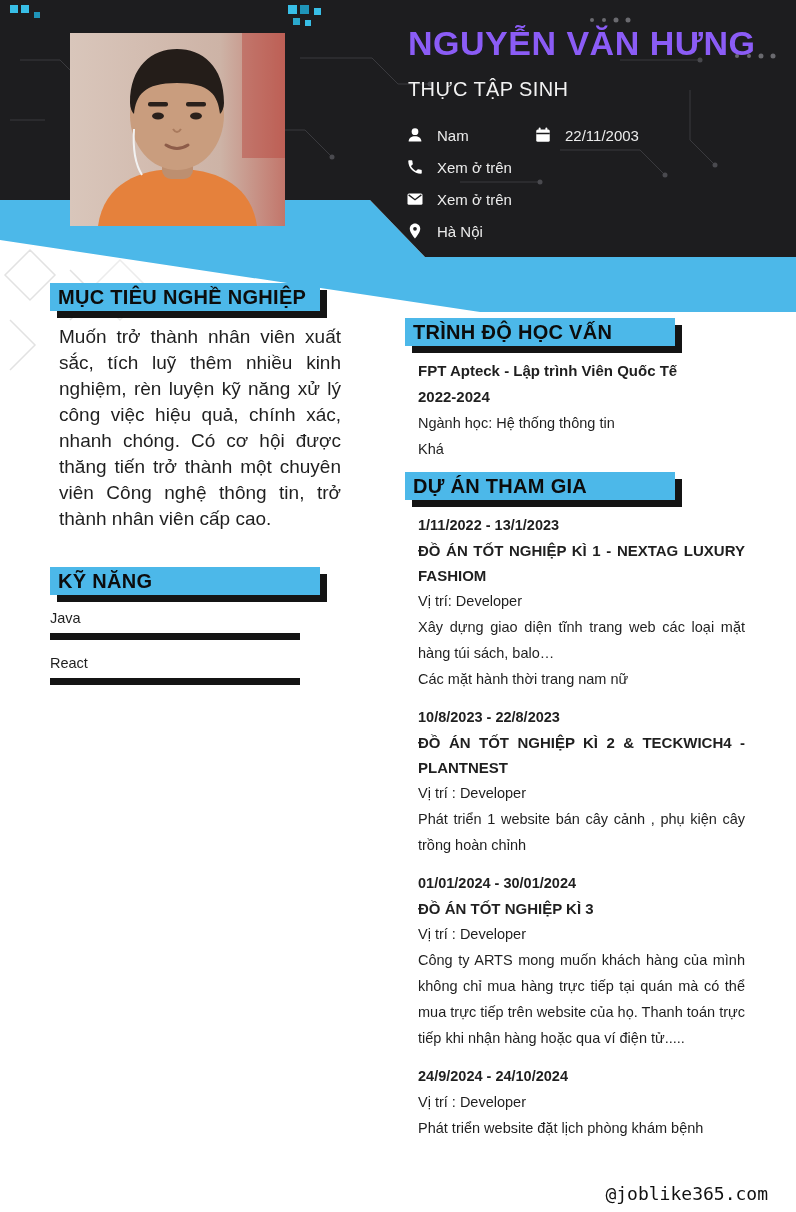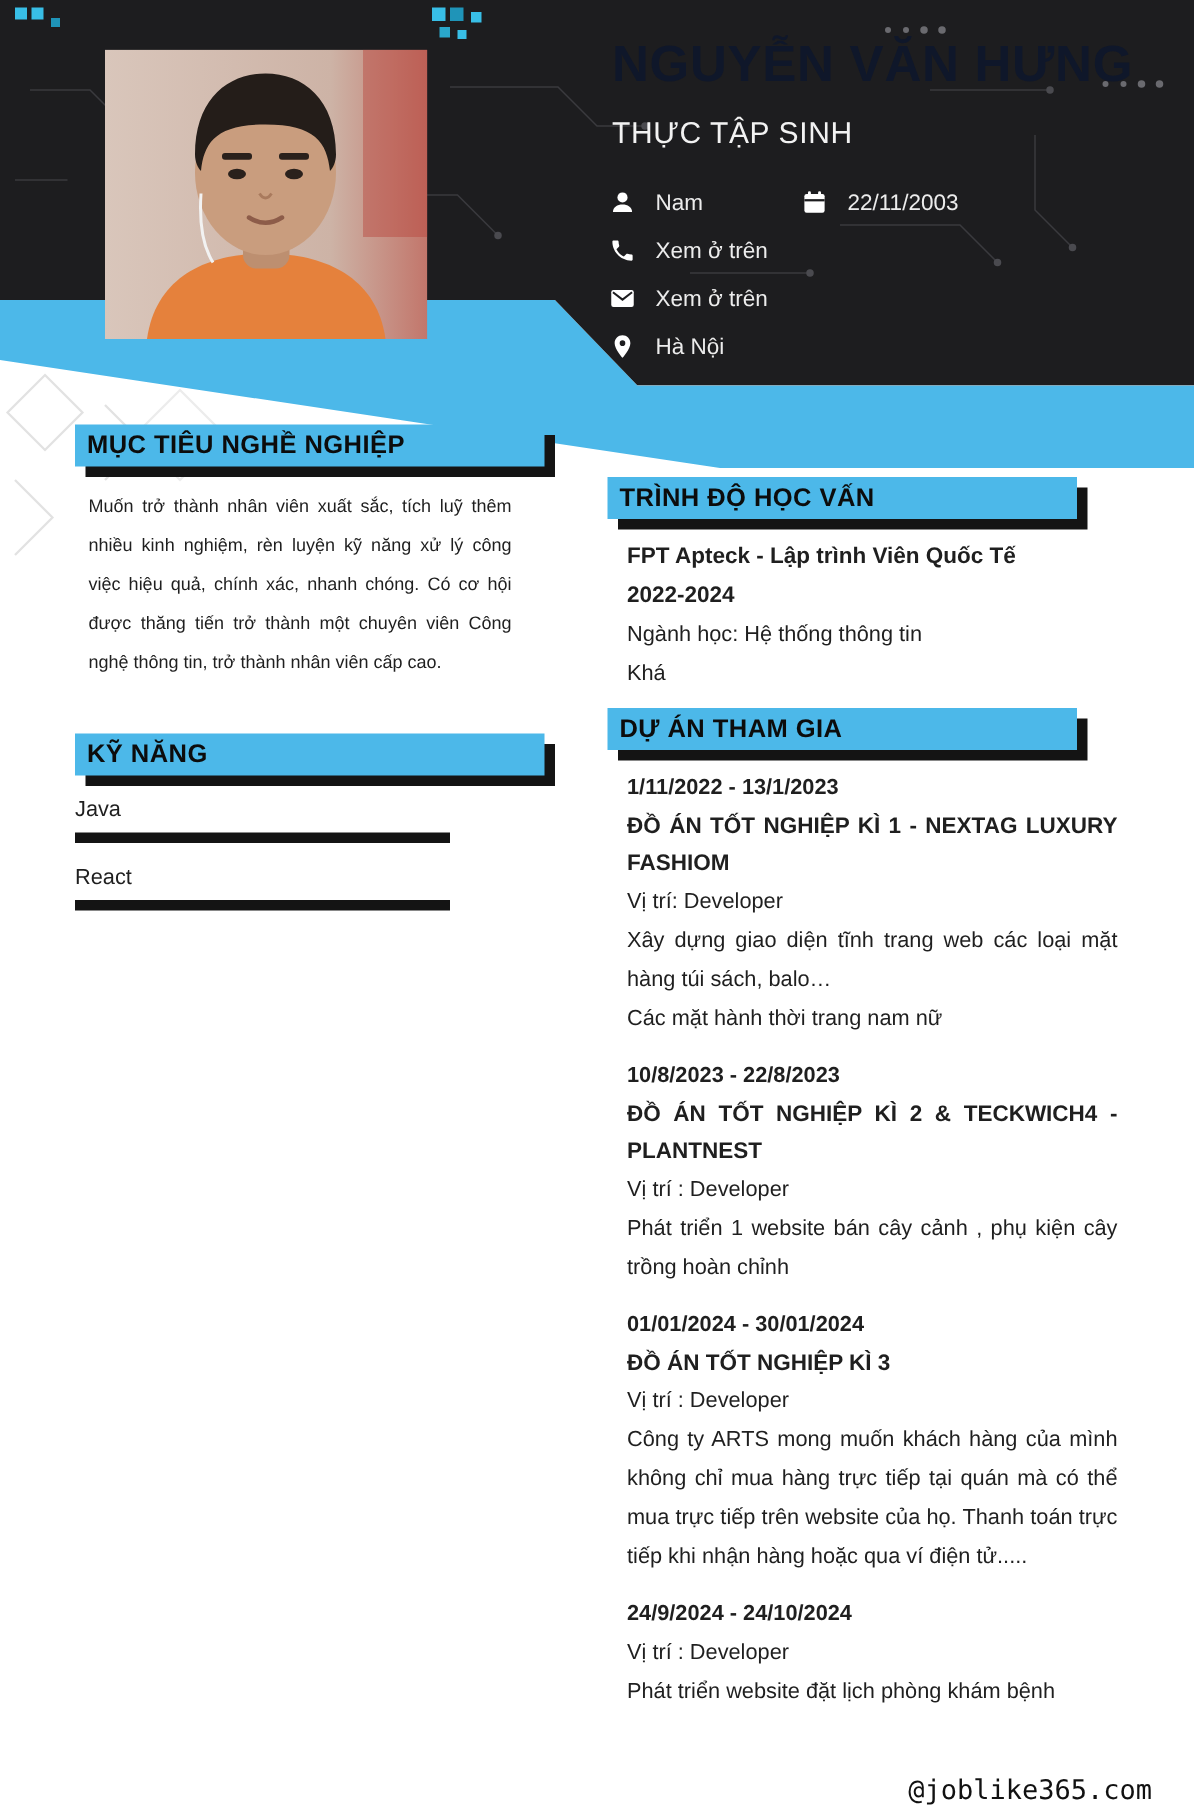--- a/index.html
+++ b/index.html
@@ -19,37 +19,37 @@
   .header-dark {
     position:absolute; left:0; top:0; width:796px; height:258px;
     background:var(--header-dark,#1d1d1f);
     clip-path:polygon(0 0,796px 0,796px 257px,425px 257px,370px 200px,0 200px);
   }
   .circuit { position:absolute; left:0; top:0; pointer-events:none; }
   .deco-left { position:absolute; left:0; top:238px; pointer-events:none; }
   
   .photo { position:absolute; left:70px; top:33px; width:215px; height:193px; overflow:hidden; }
   
-  .name { position:absolute; left:408px; top:24px; color:#0f172a; font-size:34px; font-weight:bold; letter-spacing:.5px; white-space:nowrap; }
+  .name { position:absolute; left:408px; top:24px; color:#8b5cf6; font-size:34px; font-weight:bold; letter-spacing:.5px; white-space:nowrap; }
   .subtitle { position:absolute; left:408px; top:78px; color:#f2f2f2; font-size:20px; letter-spacing:.4px; }
   .info { position:absolute; left:406px; top:119px; color:#ececec; font-size:15px; }
   .info-row { display:flex; align-items:center; height:32px; }
   .info-item { display:flex; align-items:center; gap:13px; }
   .info-item.first { width:128px; }
   .ic { width:18px; height:18px; flex:0 0 18px; }
   
   .section-heading {
-    width:313px; height:28px; background:var(--accent-blue,#4cb8e9);
+    width:270px; height:28px; background:var(--accent-blue,#4cb8e9);
     box-shadow:7px 7px 0 0 var(--bar-black,#141414);
-    font-weight:bold; font-size:17px; line-height:28px;
+    font-weight:bold; font-size:20px; line-height:28px;
     color:#0c0c0c; padding-left:8px; letter-spacing:.3px;
   }
   
   .left-col { position:absolute; left:50px; top:283px; width:292px; }
-  .objective-text { margin:13px 0 0 9px; width:282px; font-size:12px; line-height:26px; text-align:justify; color:#1f1f1f; }
+  .objective-text { margin:13px 0 0 9px; width:282px; font-size:19px; line-height:26px; text-align:justify; color:#1f1f1f; }
   .heading-skills { margin-top:10px; }
   .left-col .section-heading + .objective-text { margin-top:13px; }
   .skills-list { }
   .skill { margin-top:15px; }
   .skill-name { font-size:14.5px; color:#1f1f1f; margin-bottom:7px; }
   .skill-bar { width:250px; height:7px; background:var(--bar-black,#141414); }
   .spacer-24 { height:25px; }
   
   .right-col { position:absolute; left:405px; top:318px; width:345px; }
   .edu { margin:12px 0 0 13px; width:327px; font-size:14.5px; line-height:26px; }

